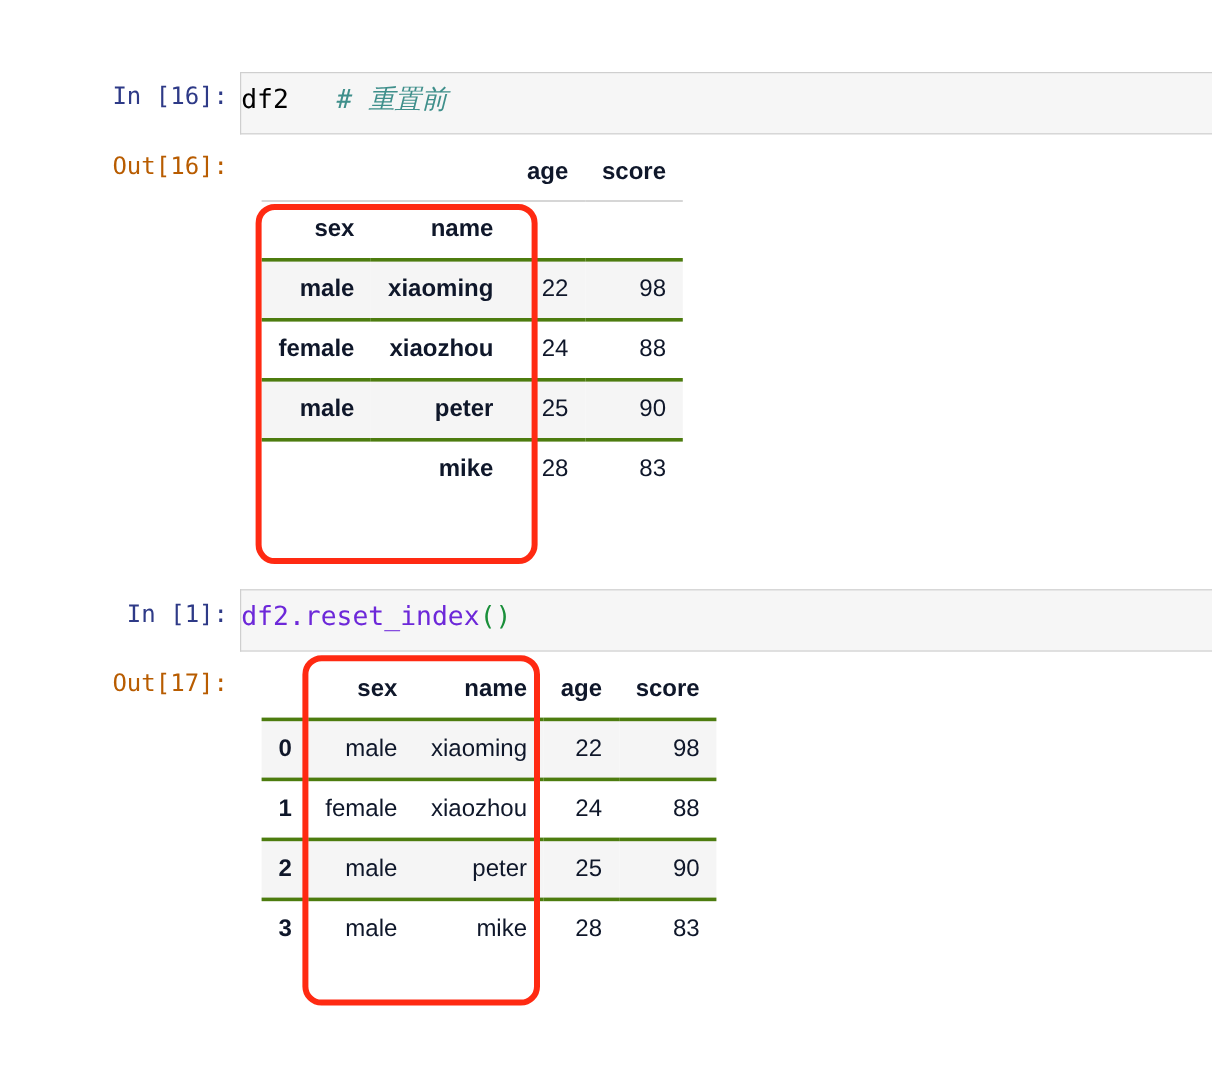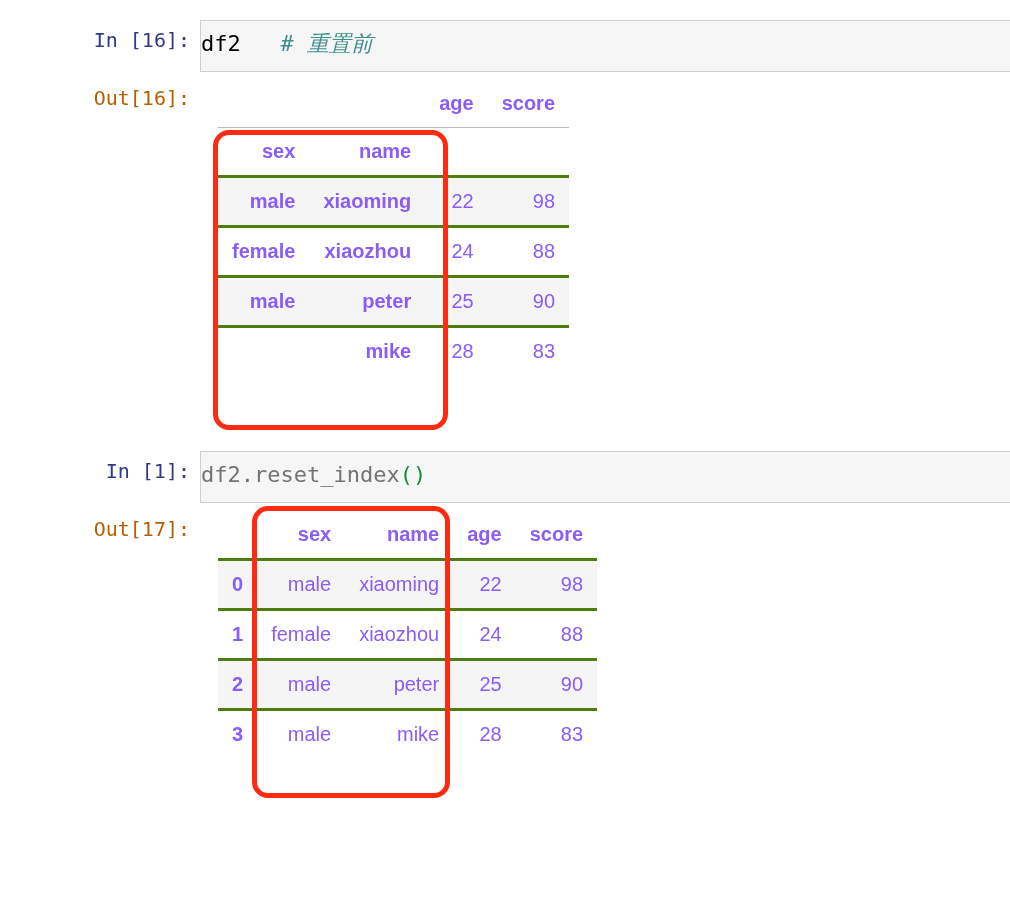--- a/index.html
+++ b/index.html
@@ -5,20 +5,21 @@
   html, body {
     margin: 0;
     padding: 0;
     background: #ffffff;
     font-family: "Helvetica Neue", Helvetica, Arial, sans-serif;
     font-size: 14px;
     color: #000;
   }
   .notebook {
     padding: 20px 0 40px 0;
+    margin-top: 40px;
   }
   .cell {
     display: flex;
     align-items: flex-start;
     margin-bottom: 6px;
   }
   .prompt {
     width: 200px;
     min-width: 200px;
     text-align: right;
@@ -37,33 +38,33 @@
     border-right: none;
     padding: 8px 0;
     font-family: "Menlo", "Consolas", "DejaVu Sans Mono", monospace;
     font-size: 22px;
     line-height: 1.35;
     white-space: pre;
     overflow: hidden;
   }
   .code-token     { color: #000; }
   .code-comment   { color: #3f8f8b; font-style: italic; }
-  .code-func      { color: #737373; }
+  .code-func      { color: #6d28d9; }
   .code-paren-1   { color: #1a8f3a; }
   .output-area {
     flex: 1;
     padding: 2px 0 30px 18px;
     position: relative;
   }
 
   
   table.dataframe {
     border-collapse: collapse;
     font-size: 20px;
-    color: #8b5cf6;
+    color: #0f172a;
   }
   table.dataframe th,
   table.dataframe td {
     padding: 12px 14px;
     text-align: right;
     border: none;
   }
   table.dataframe thead th {
     font-weight: 700;
     border-bottom: 1px solid #bbb;

